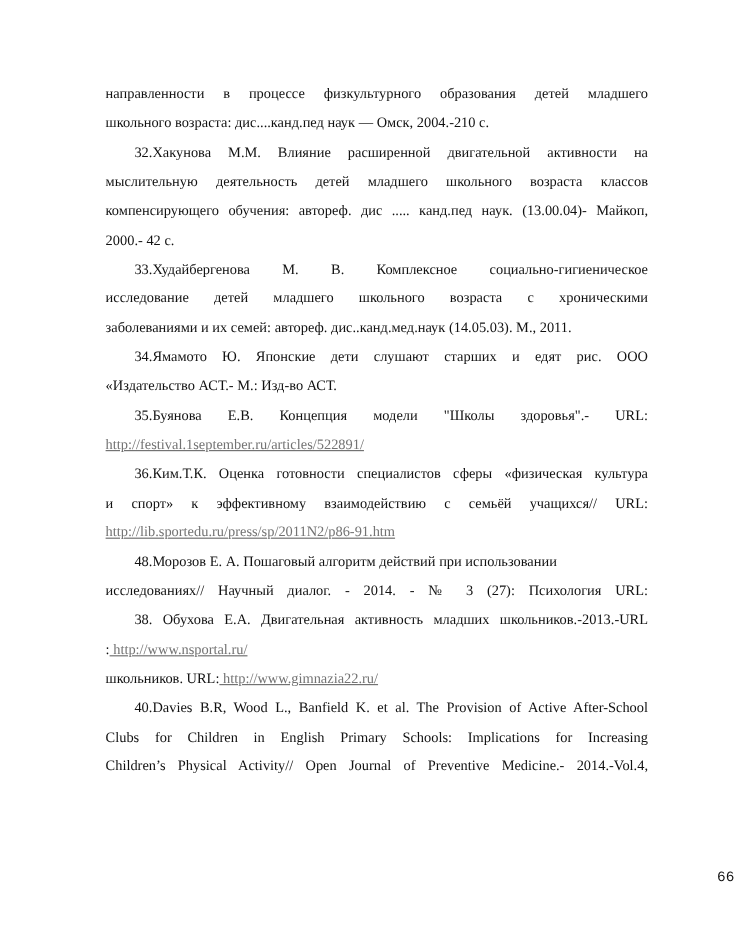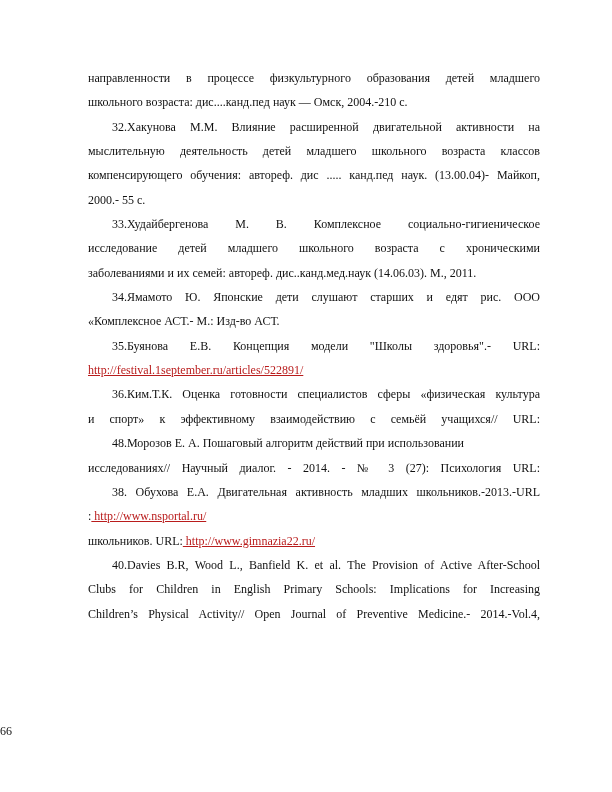--- a/index.html
+++ b/index.html
@@ -7,53 +7,56 @@
   .page {
     position: absolute; left: 88px; top: 66px; width: 452px;
     font-family: "Liberation Serif", serif; font-size: 12px; color: #111;
   }
   .line {
     height: 24.35px; line-height: 24.35px; white-space: nowrap;
     text-align: justify; text-align-last: justify;
   }
   .line.last { text-align-last: left; }
   .line.indent { padding-left: 24px; }
-  a.link { color: #b91c1c; text-decoration: underline; }
+  a.link { color: #737373; text-decoration: underline; }
   .page-number {
-    position: absolute; top: 724px; left: 0; width: 612px; text-align: left;
-    font-family: Liberation Serif, serif; font-size: 12px; color: #111;
+    position: absolute; top: 724px; left: 0; width: 612px; text-align: right;
+    font-family: Liberation Mono, monospace; font-size: 12px; color: #111;
   }
 </style>
 </head>
 <body>
 
 <div class="page">
 
   <div class="line">направленности в процессе физкультурного образования детей младшего</div>
   <div class="line last">школьного возраста: дис....канд.пед наук — Омск, 2004.-210 с.</div>
 
   <div class="line indent">32.Хакунова М.М. Влияние расширенной двигательной активности на</div>
   <div class="line">мыслительную деятельность детей младшего школьного возраста классов</div>
   <div class="line">компенсирующего обучения: автореф. дис ..... канд.пед наук. (13.00.04)- Майкоп,</div>
-  <div class="line last">2000.- 55 с.</div>
+  <div class="line last">2000.- 42 с.</div>
 
   <div class="line indent">33.Худайбергенова М. В. Комплексное социально-гигиеническое</div>
   <div class="line">исследование детей младшего школьного возраста с хроническими</div>
-  <div class="line last">заболеваниями и их семей: автореф. дис..канд.мед.наук (14.06.03). М., 2011.</div>
+  <div class="line last">заболеваниями и их семей: автореф. дис..канд.мед.наук (14.05.03). М., 2011.</div>
 
   <div class="line indent">34.Ямамото Ю. Японские дети слушают старших и едят рис. ООО</div>
-  <div class="line last">«Комплексное АСТ.- М.: Изд-во АСТ.</div>
+  <div class="line last">«Издательство АСТ.- М.: Изд-во АСТ.</div>
 
   <div class="line indent">35.Буянова Е.В. Концепция модели "Школы здоровья".- URL:</div>
   <div class="line last">
     <a class="link">http://festival.1september.ru/articles/522891/</a>
   </div>
 
   <div class="line indent">36.Ким.Т.К. Оценка готовности специалистов сферы «физическая культура</div>
   <div class="line">и спорт» к эффективному взаимодействию с семьёй учащихся// URL:</div>
+  <div class="line last">
+    <a class="link">http://lib.sportedu.ru/press/sp/2011N2/p86-91.htm</a>
+  </div>
 
   <div class="line indent last">48.Морозов Е. А. Пошаговый алгоритм действий при использовании</div>
   <div class="line">исследованиях// Научный диалог. - 2014. - № 3 (27): Психология URL:</div>
 
   <div class="line indent">38. Обухова Е.А. Двигательная активность младших школьников.-2013.-URL</div>
   <div class="line last">
     <span>:</span><a class="link"> http://www.nsportal.ru/</a>
   </div>
 
   <div class="line last">

